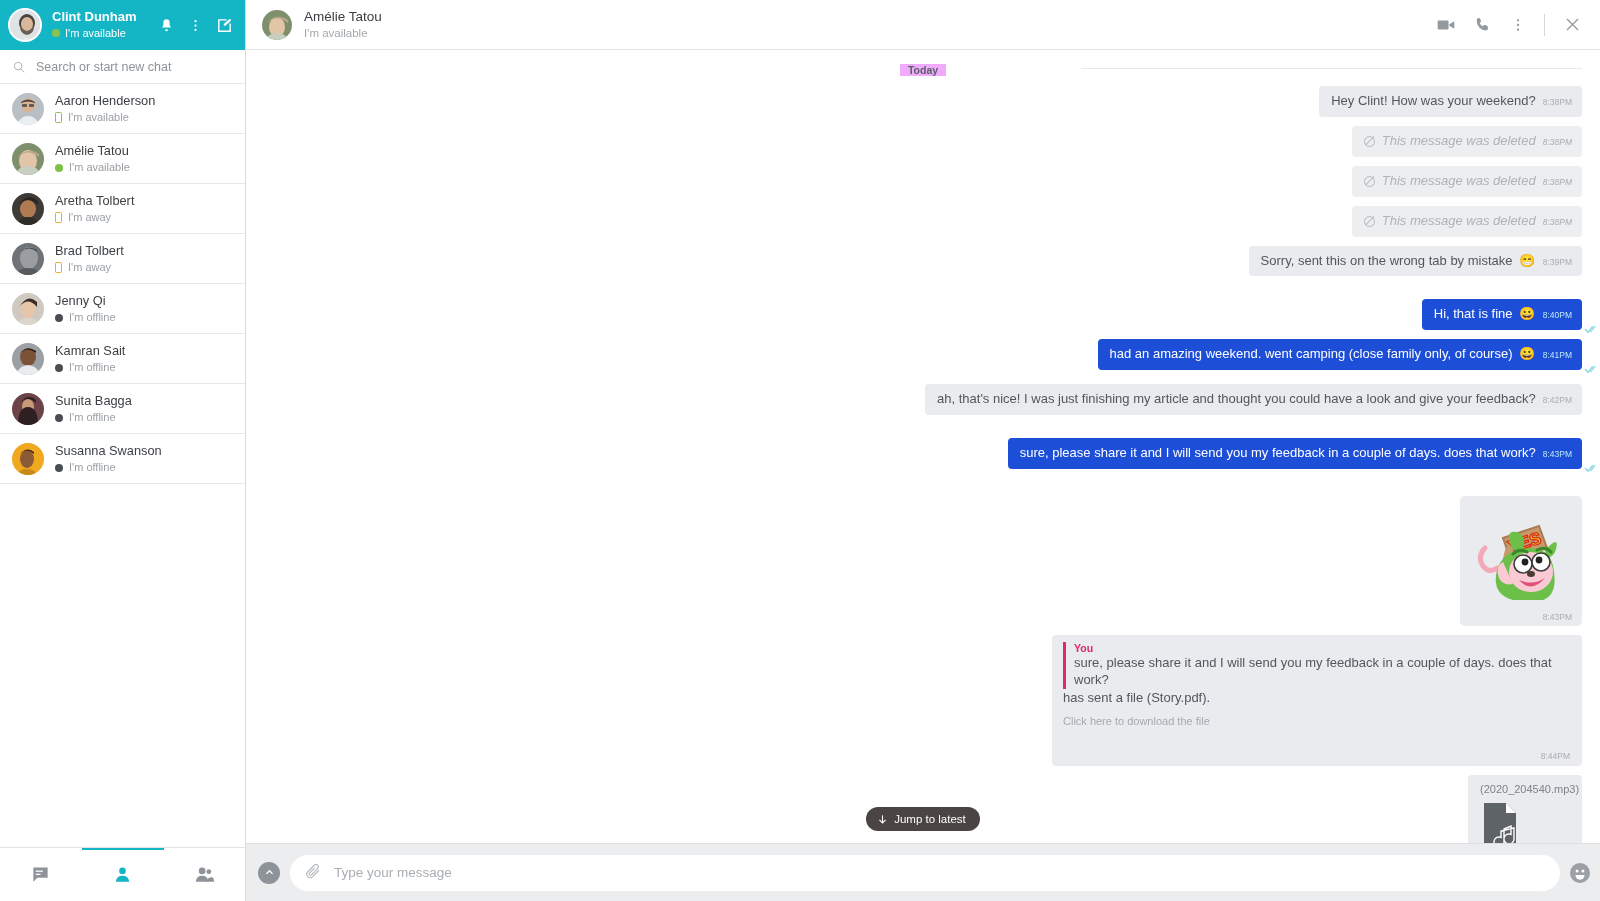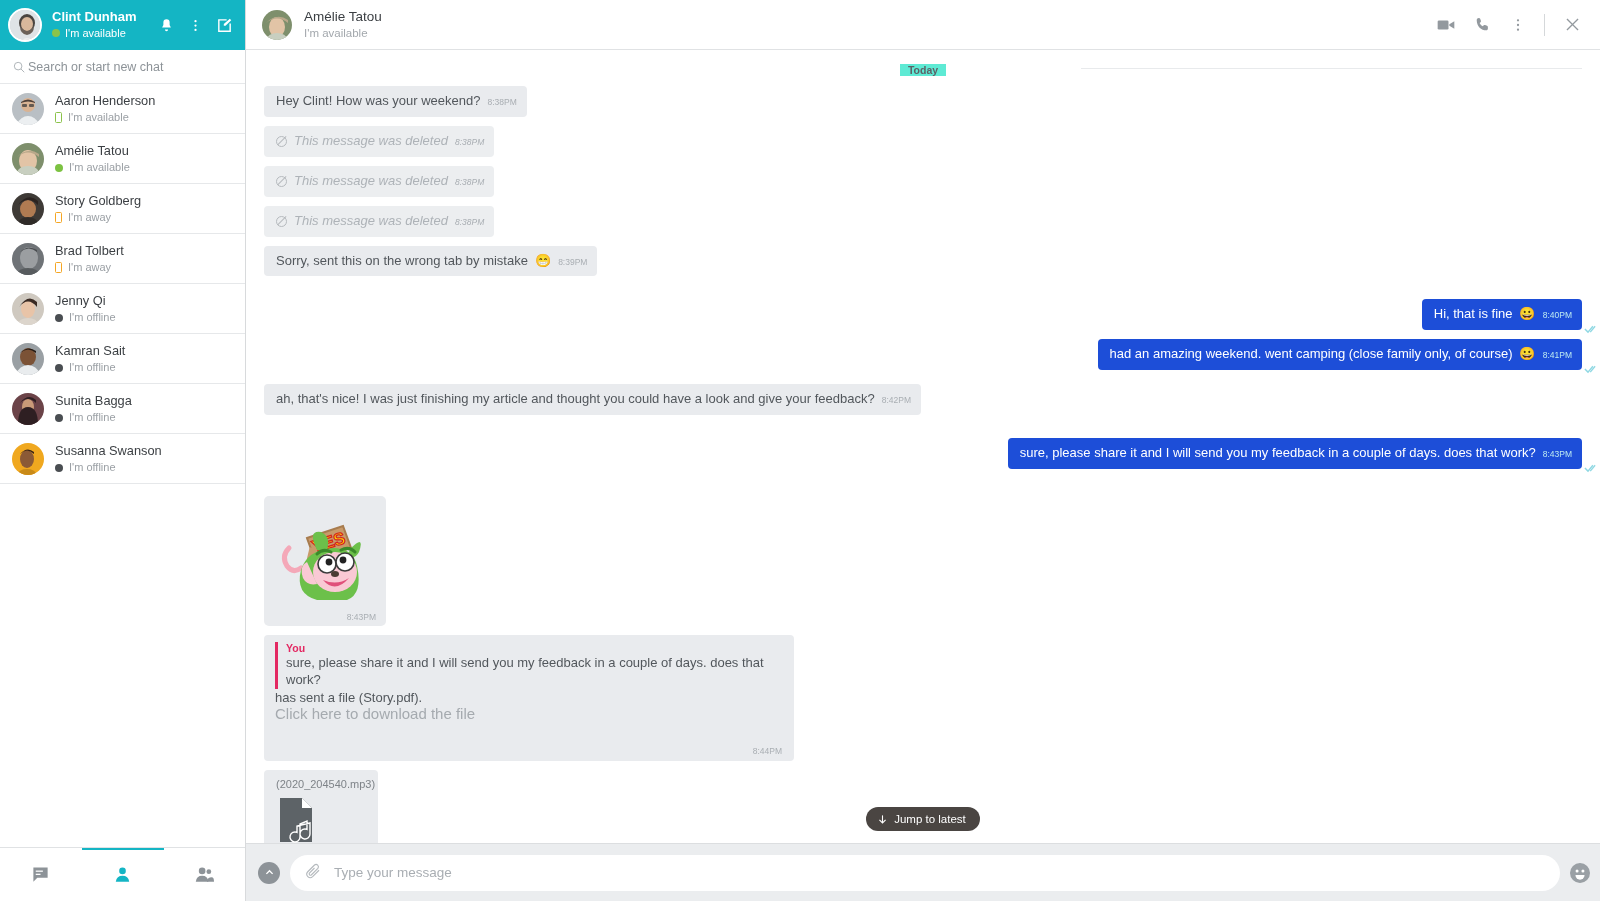--- a/index.html
+++ b/index.html
@@ -32,21 +32,21 @@
   }
   .me-ident { flex: 1; min-width: 0; line-height: 1.15; padding-left: 2px; }
   .me-name { color: #ffffff; font-size: 13px; font-weight: bold; white-space: nowrap; }
   .me-status { color: #ffffff; font-size: 11px; display: flex; align-items: center; gap: 5px; margin-top: 2px; }
   .dot { width: 8px; height: 8px; border-radius: 50%; display: inline-block; flex-shrink: 0; }
   .hdr-icons { display: flex; align-items: center; gap: 11px; padding-right: 4px; }
   .hdr-icon { width: 18px; height: 18px; display: flex; align-items: center; justify-content: center; cursor: pointer; }
   .hdr-icon svg { fill: #ffffff; }
 
   .search-row {
-    height: 34px; display: flex; align-items: center; gap: 2px;
+    height: 34px; display: flex; align-items: center; gap: 10px;
     padding: 0 12px; border-bottom: 1px solid #e6e8ea; flex-shrink: 0;
   }
   .search-row svg { fill: none; stroke: #a9afb4; stroke-width: 1.6; }
   .search-input {
     border: none; outline: none; font-size: 12.5px; color: #575b5f;
     font-family: "Liberation Sans", sans-serif; background: transparent;
     flex: 1; padding: 0;
   }
   .search-input::placeholder { color: #8d9398; }
 
@@ -86,28 +86,28 @@
   .ch-ident { margin-left: 12px; flex: 1; line-height: 1.2; }
   .ch-name { font-size: 13.5px; color: #3b3f43; }
   .ch-status { font-size: 11.5px; color: #a3a8ad; margin-top: 2px; }
   .ch-icons { display: flex; align-items: center; gap: 18px; }
   .ch-icon { cursor: pointer; display: flex; align-items: center; justify-content: center; }
   .ch-icon svg { fill: #93999e; }
   .ch-divider { width: 1px; height: 22px; background: #d5d8da; }
 
   .chat-body { flex: 1; position: relative; overflow: hidden; padding: 0 18px; background: #fff; }
   .day-divider { text-align: center; padding: 10px 0 8px; position: relative; }
-  .day-divider span { font-size: 10.5px; font-weight: bold; color: #5c6166; background: #5eead4; padding: 0 8px; position: relative; z-index: 2; }
+  .day-divider span { font-size: 10.5px; font-weight: bold; color: #5c6166; background: #f0abfc; padding: 0 8px; position: relative; z-index: 2; }
   .day-divider::after {
     content: ""; position: absolute; left: 62%; right: 0; top: 50%; height: 1px; background: #e8eaec; z-index: 1;
   }
 
   .row { display: flex; margin-bottom: 3px; }
   .row.out { justify-content: flex-end; }
-  .row.in { justify-content: flex-start; }
+  .row.in { justify-content: flex-end; }
 
   .bubble {
     max-width: 72%; border-radius: 4px; padding: 7px 10px 7px 12px;
     font-size: 13px; line-height: 1.3; position: relative;
     display: flex; align-items: baseline; gap: 7px;
   }
   .bubble.in { background: #e9ebee; color: #52575c; }
   .bubble.out { background: #1d4ed8; color: #ffffff; }
   .bubble .time { font-size: 8.5px; white-space: nowrap; flex-shrink: 0; }
   .bubble.in .time { color: #a9aeb3; }
@@ -132,21 +132,21 @@
   .quote-card {
     background: #e9ebee; border-radius: 4px; padding: 7px 12px 5px 11px;
     max-width: 530px; position: relative;
   }
   .quote-strip {
     border-left: 3px solid #e32862; padding-left: 8px; line-height: 1.28;
   }
   .q-author { font-size: 10.5px; font-weight: bold; color: #e32862; }
   .q-text { font-size: 13px; color: #52575c; }
   .q-sub { font-size: 13px; color: #52575c; margin-top: 1px; }
-  .q-link { font-size: 15px; color: #a5aaaf; margin-top: 0; }
+  .q-link { font-size: 11px; color: #a5aaaf; margin-top: 10px; }
   .q-time { font-size: 8.5px; color: #a9aeb3; text-align: right; margin-top: 24px; }
 
   
   .file-card {
     background: #e9ebee; border-radius: 4px; padding: 8px 12px 5px 12px;
     width: 114px;
   }
   .file-name { font-size: 11px; color: #7e8388; white-space: nowrap; }
   .file-icon { margin: 6px 0 2px 2px; }
   .file-time { font-size: 8.5px; color: #a9aeb3; text-align: right; }
@@ -281,21 +281,21 @@
       <div class="contact">
         <div class="c-avatar">
           <svg viewBox="0 0 32 32" width="32" height="32">
               <rect width="32" height="32" fill="#3e3a36"></rect>
               <ellipse cx="16" cy="16" rx="8" ry="9" fill="#b07b52"></ellipse>
               <path d="M6 12q10-10 20 0v-4q-10-9-20 4z" fill="#2b2320"></path>
               <ellipse cx="16" cy="31" rx="10" ry="7" fill="#2f2b28"></ellipse>
             </svg>
         </div>
         <div class="c-info">
-          <div class="c-name">Story Goldberg</div>
+          <div class="c-name">Aretha Tolbert</div>
           <div class="c-status">
             <span class="mobile-ic" style="border-color:#f5a623"></span>
             <span>I'm away</span>
           </div>
         </div>
       </div>
 
       <div class="contact">
         <div class="c-avatar">
           <svg viewBox="0 0 32 32" width="32" height="32">

